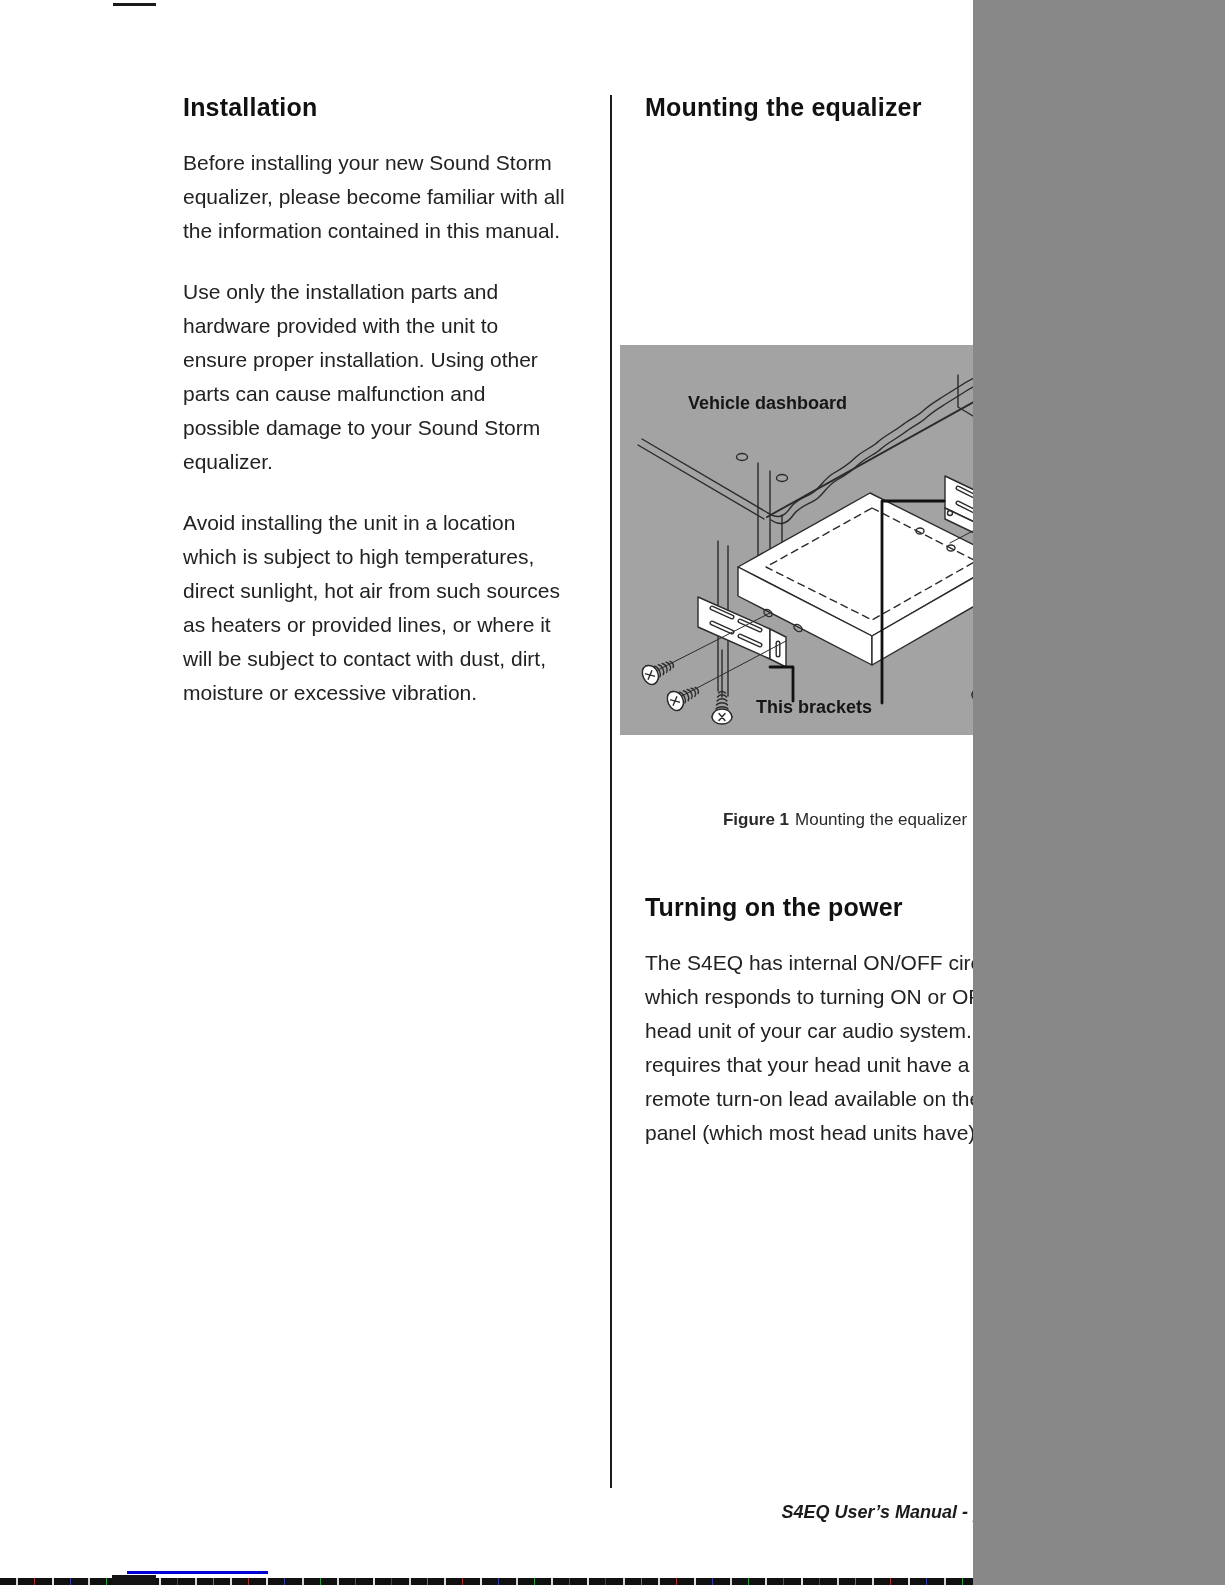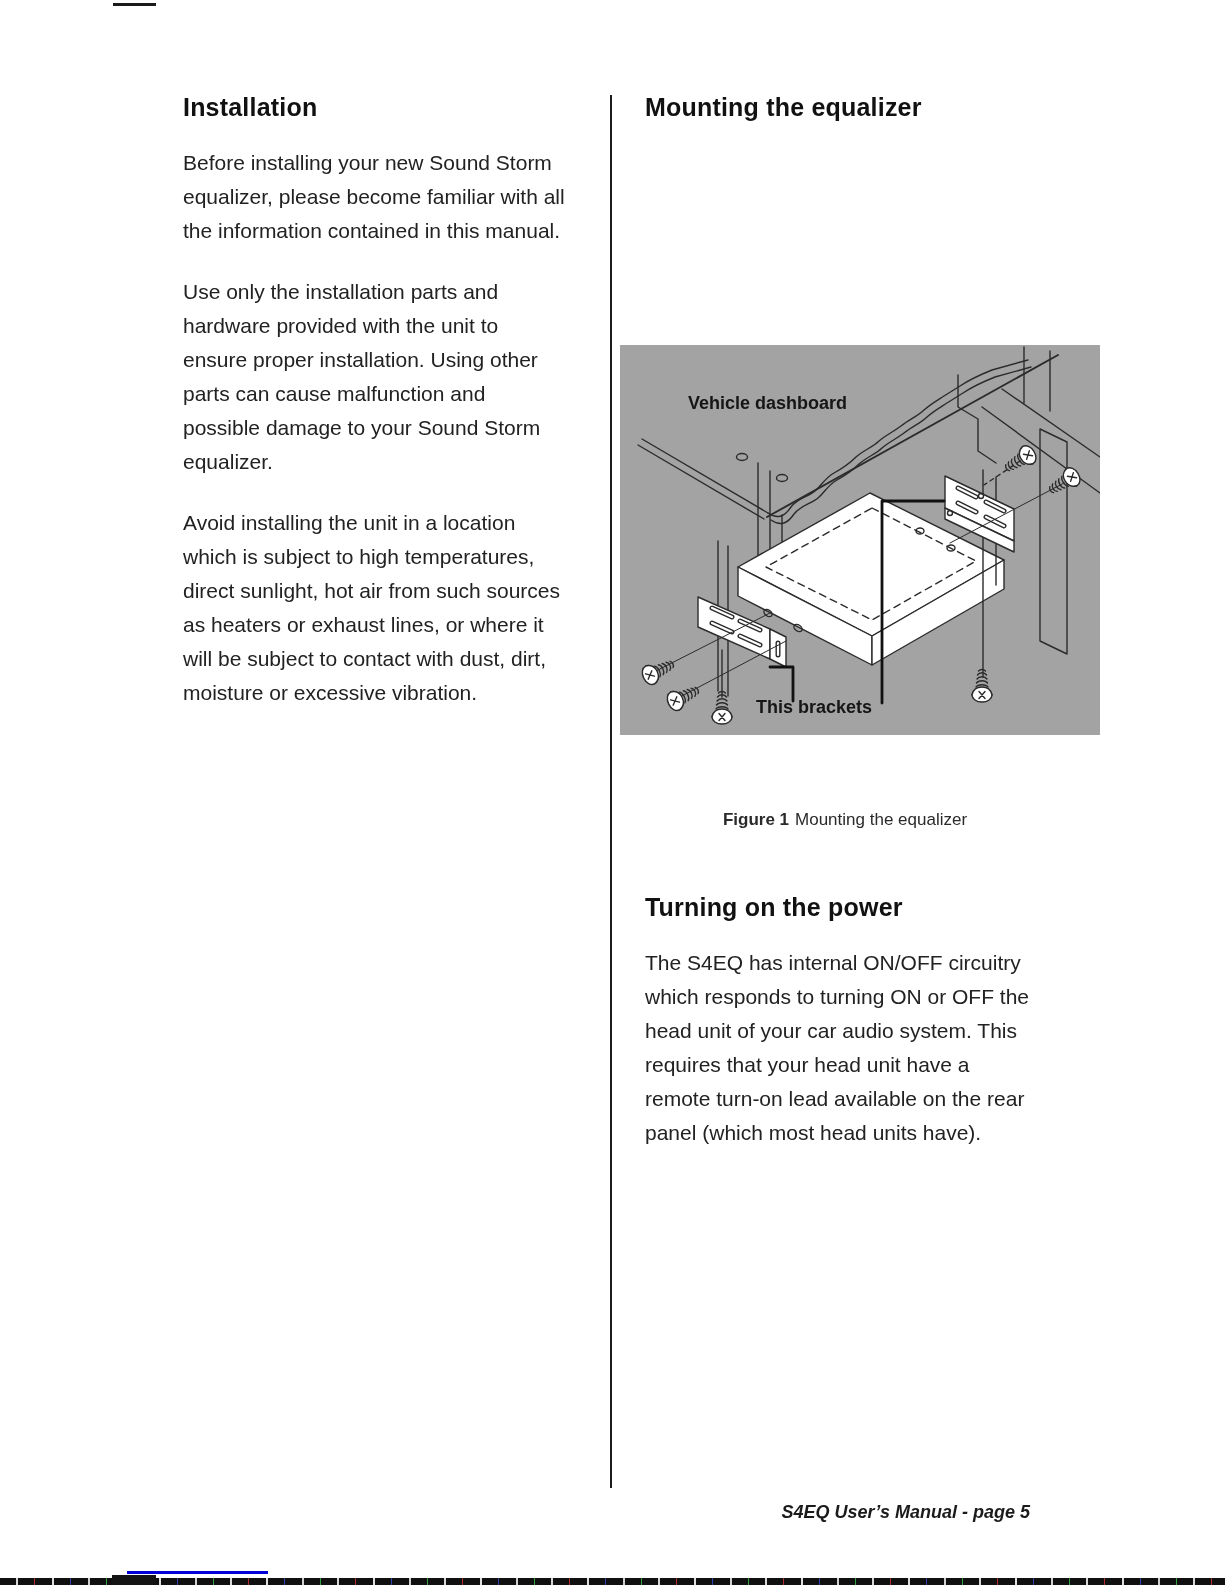--- a/index.html
+++ b/index.html
@@ -1,18 +1,18 @@
 <!DOCTYPE html>
 <html><head>
 <meta charset="utf-8">
 <style>
   html,body{margin:0;padding:0;background:#888;}
   .page{
     position:relative;
-    width:1225px;height:1585px;
+    width:973px;height:1585px;
     background:#ffffff;
     font-family:"Liberation Sans", sans-serif;
     color:#1f1f1f;
     overflow:hidden;
   }
   .crop-mark{
     position:absolute;left:113px;top:3px;width:43px;height:3px;background:#1a1a1a;
   }
   .col-divider{
     position:absolute;left:610px;top:95px;width:2px;height:1393px;background:#1c1c1c;
@@ -71,21 +71,21 @@
 
 <div class="page">
 
   <div class="crop-mark"></div>
   <div class="col-divider"></div>
 
   <div class="col col-left">
     <h2 class="sec">Installation</h2>
     <p class="body">Before installing your new Sound Storm equalizer, please become familiar with all the information contained in this manual.</p>
     <p class="body">Use only the installation parts and hardware provided with the unit to ensure proper installation. Using other parts can cause malfunction and possible damage to your Sound Storm equalizer.</p>
-    <p class="body">Avoid installing the unit in a location which is subject to high temperatures, direct sunlight, hot air from such sources as heaters or exhaust lines, or where it will be subject to contact with dust, dirt, moisture or excessive vibration.</p>
+    <p class="body">Avoid installing the unit in a location which is subject to high temperatures, direct sunlight, hot air from such sources as heaters or provided lines, or where it will be subject to contact with dust, dirt, moisture or excessive vibration.</p>
   </div>
 
   <div class="col col-right">
     <h2 class="sec">Mounting the equalizer</h2>
   </div>
 
   <div class="figure-box">
     <svg width="480" height="390" viewBox="0 0 480 390" fill="none" stroke="#2b2b2b" stroke-width="1.4" stroke-linecap="round" stroke-linejoin="round">
       <defs>
         <g id="screw">

